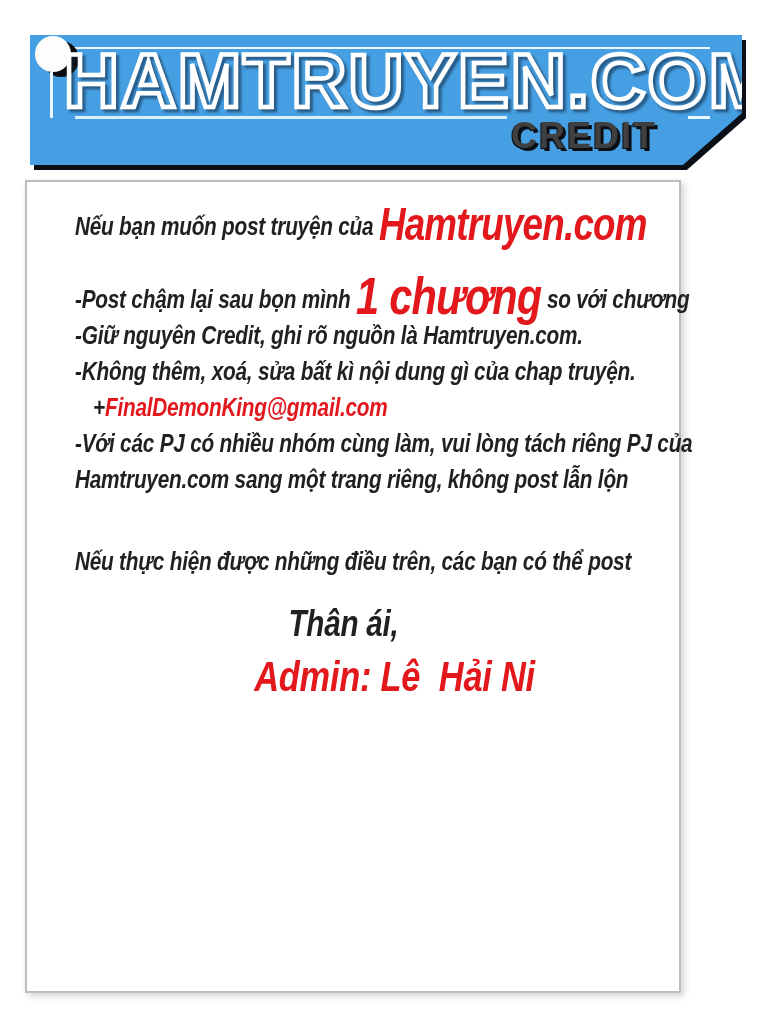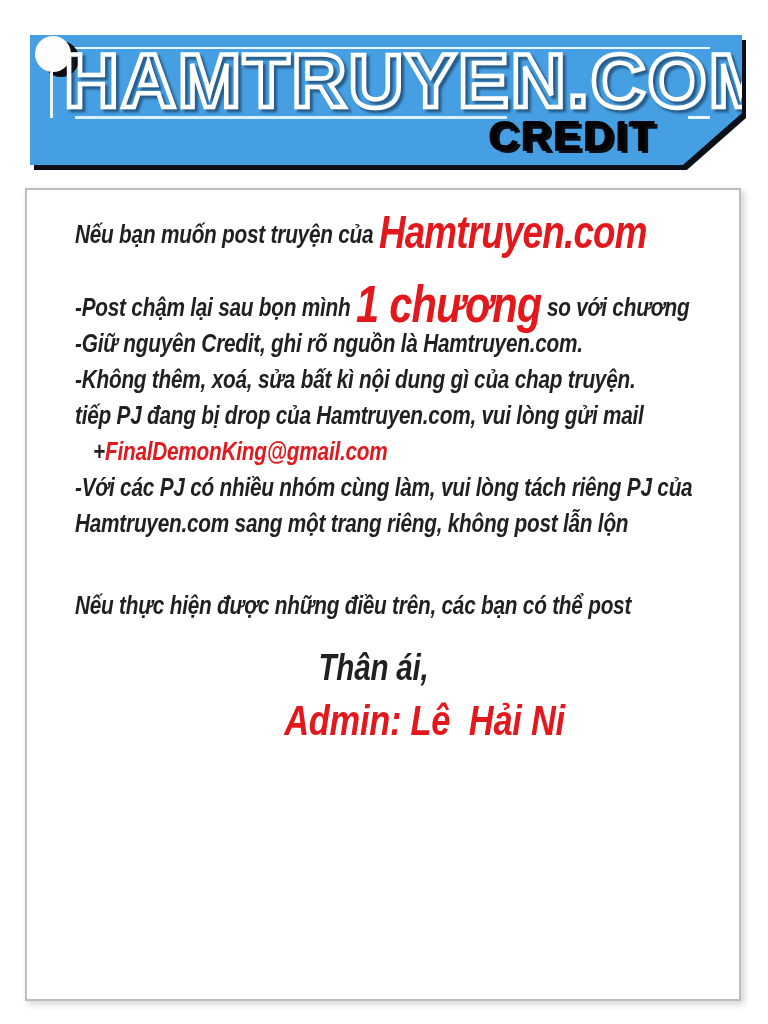--- a/index.html
+++ b/index.html
@@ -27,30 +27,30 @@
     position:absolute;left:34px;top:8px;
     font-size:76px;line-height:76px;font-weight:bold;letter-spacing:2px;
     color:transparent;
     -webkit-text-stroke:4.5px #ffffff;
     filter:drop-shadow(3px 3px 1px rgba(16,35,58,0.55));
     white-space:nowrap;
   }
   .underline{position:absolute;left:45px;top:81px;width:432px;height:3px;background:#d8f0fa;}
   .credit-text{
     position:absolute;right:85px;top:78px;
-    font-size:42px;line-height:46px;font-weight:bold;letter-spacing:2px;
-    color:#000000;
+    font-size:36px;line-height:46px;font-weight:bold;letter-spacing:2px;
+    color:#404040;
     text-shadow:3px 3px 0 #0b0f15, -1px 1px 0 #0b0f15;
     white-space:nowrap;
   }
   .credit-dash{position:absolute;right:32px;top:81px;width:22px;height:3px;background:#e9f6fd;}
 
   
   .page-box{
-    position:absolute;left:25px;top:188px;width:716px;height:813px;
+    position:absolute;left:25px;top:180px;width:656px;height:813px;
     background:#ffffff;border:2px solid #bdbdbd;box-sizing:border-box;
     box-shadow:3px 3px 7px rgba(0,0,0,0.18);
   }
   .text-col{padding:24px 34px 0 48px;}
 
   .line{
     font-size:26px;line-height:36px;font-weight:bold;font-style:italic;
     color:#221f20;white-space:nowrap;
   }
   .line-inner{
@@ -83,21 +83,20 @@
   </div>
 </div>
 
 <div class="page-box">
   <div class="text-col" id="text-col">
       <div class="line"><span class="line-inner"><span class="seg c-k">Nếu bạn muốn post truyện của </span><span class="seg c-r sz-lg">Hamtruyen.com</span></span></div>
       <div class="blank" style="height: 34px;"></div>
       <div class="line"><span class="line-inner"><span class="seg c-k">-Post chậm lại sau bọn mình </span><span class="seg c-r sz-xl">1 chương</span><span class="seg c-k"> so với chương</span></span></div>
       <div class="line"><span class="line-inner"><span class="seg c-k">-Giữ nguyên Credit, ghi rõ nguồn là Hamtruyen.com.</span></span></div>
       <div class="line"><span class="line-inner"><span class="seg c-k">-Không thêm, xoá, sửa bất kì nội dung gì của chap truyện.</span></span></div>
-      <div class="line"><span class="line-inner"><span class="seg c-k">tiếp PJ đang bị drop của Hamtruyen.com, vui lòng gửi mail</span></span></div>
       <div class="line" style="padding-left: 18px;"><span class="line-inner"><span class="seg c-k">+</span><span class="seg c-r">FinalDemonKing@gmail.com</span></span></div>
       <div class="line"><span class="line-inner"><span class="seg c-k">-Với các PJ có nhiều nhóm cùng làm, vui lòng tách riêng PJ của</span></span></div>
       <div class="line"><span class="line-inner"><span class="seg c-k">Hamtruyen.com sang một trang riêng, không post lẫn lộn</span></span></div>
       <div class="blank" style="height: 46px;"></div>
       <div class="line"><span class="line-inner"><span class="seg c-k">Nếu thực hiện được những điều trên, các bạn có thể post</span></span></div>
       <div class="blank" style="height: 20px;"></div>
       <div class="line sig1 right" style="padding-right: 60px;"><span class="line-inner"><span class="seg c-k">Thân ái,</span></span></div>
       <div class="line sig2 right" style="padding-right: 2px;"><span class="line-inner"><span class="seg c-r">Admin: Lê  Hải Ni</span></span></div>
     </div>
 </div>

